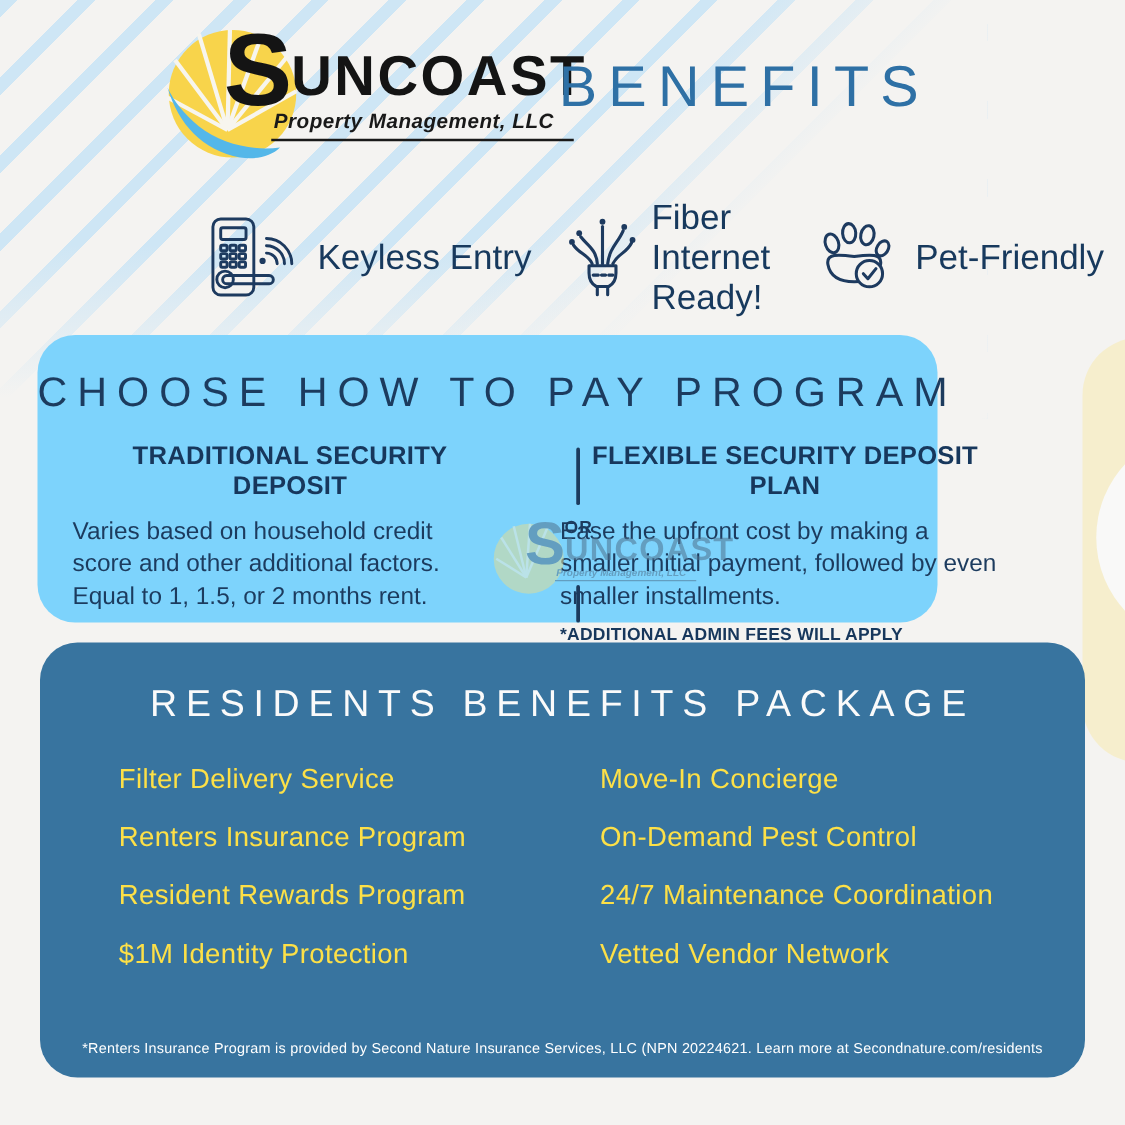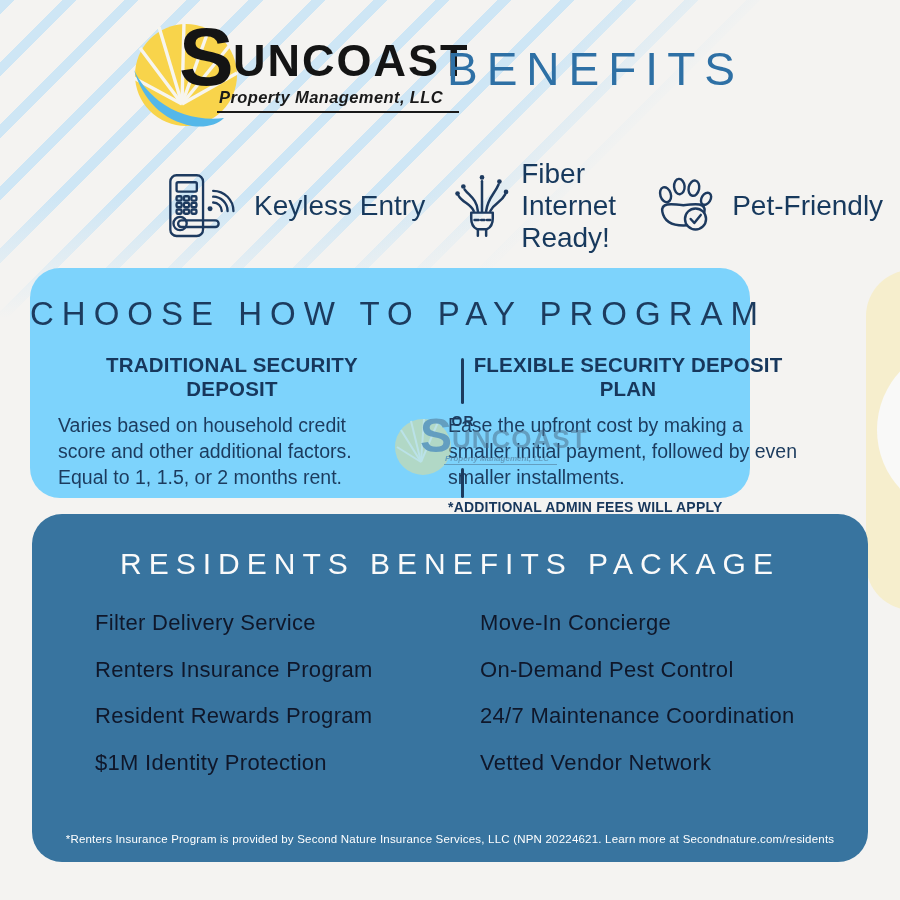--- a/index.html
+++ b/index.html
@@ -98,21 +98,21 @@
     position:absolute;left:32px;top:514px;width:836px;height:348px;
     border-radius:30px;background:#38749F;
   }
   .rbp-title{
     text-align:center;padding-top:33px;font-size:30px;font-weight:500;
     color:#FAFAFA;letter-spacing:7px;white-space:nowrap;
   }
   .rbp-cols{position:absolute;top:96px;left:63px;right:26px;display:flex;}
   .rbp-list{list-style:none;margin:0;padding:0;}
   .rbp-list.left{width:385px;}
-  .rbp-list li{font-size:22px;font-weight:400;color:#0f172a;margin-bottom:20.5px;letter-spacing:0.3px;}
+  .rbp-list li{font-size:22px;font-weight:400;color:#fde047;margin-bottom:20.5px;letter-spacing:0.3px;}
   .rbp-footnote{
     position:absolute;bottom:17px;left:0;right:0;text-align:center;
     font-size:11.5px;font-weight:400;color:#FFFFFF;letter-spacing:0.2px;
   }
   .icon-stroke{stroke:#1D3A5F;fill:none;stroke-width:3;stroke-linecap:round;stroke-linejoin:round;}
 </style>
 </head>
 <body>
 
 <div class="stripes"></div>

